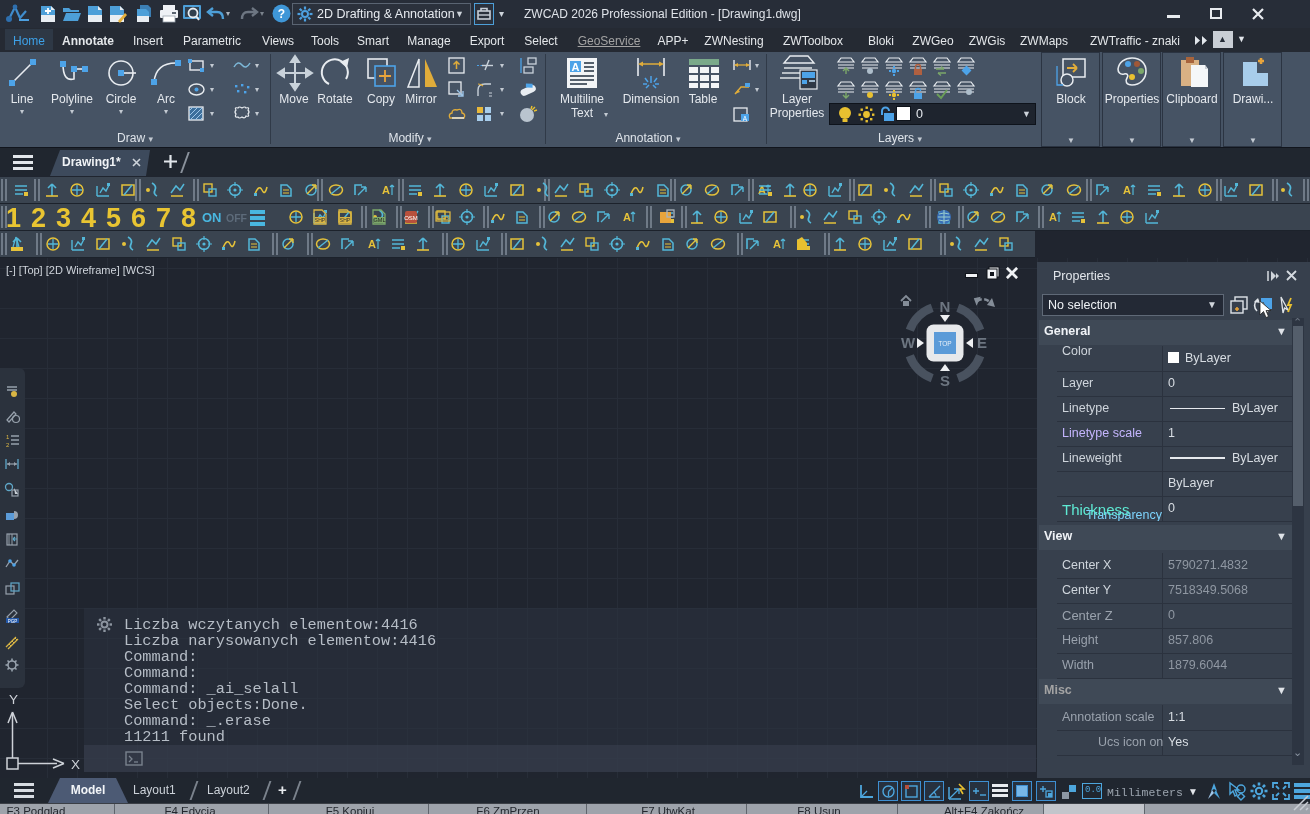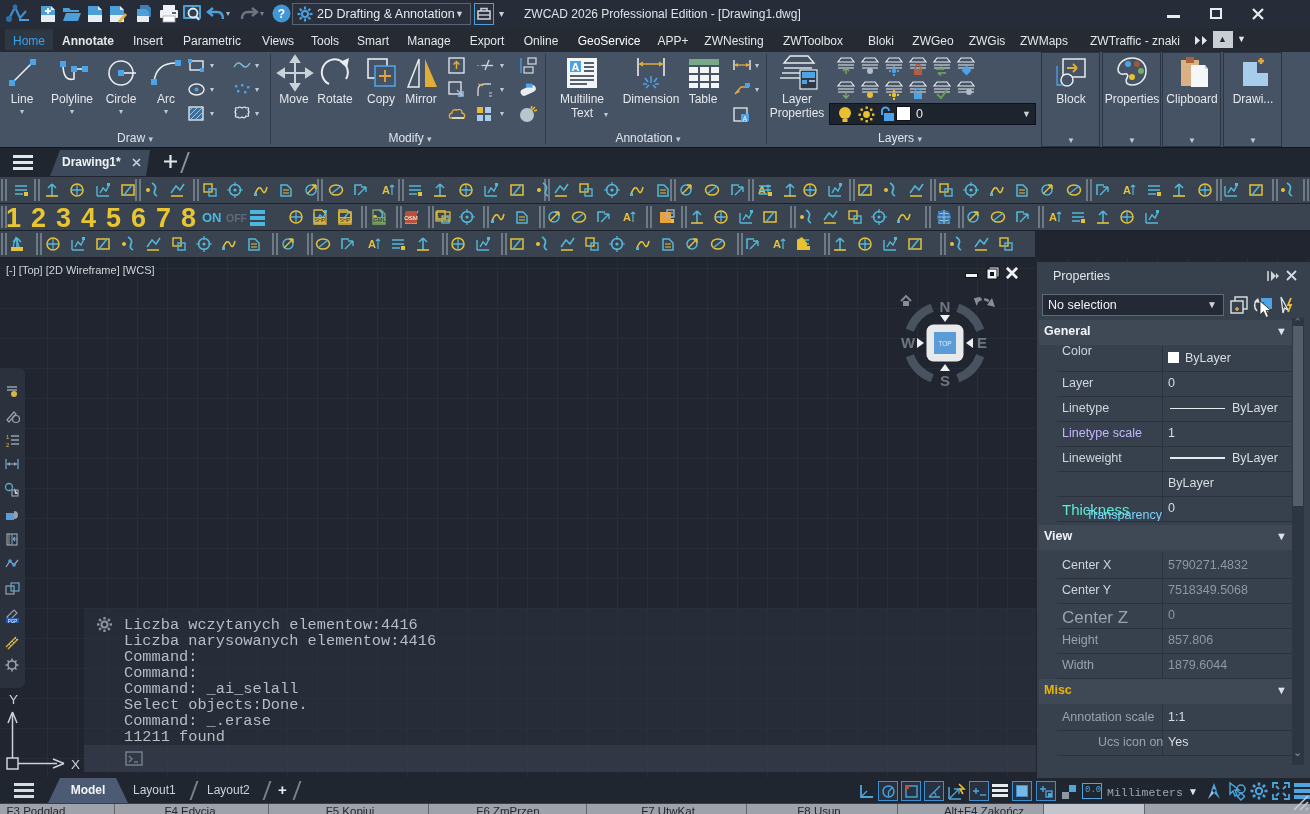--- a/index.html
+++ b/index.html
@@ -103,22 +103,22 @@
 <div class="abs" style="left:5px;top:29px;width:48px;height:21px;background:#2e3845;"></div>
 <div class="txt" style="left:29px;top:34px;transform:translateX(-50%);color:#3da1e8;font-size:12px;">Home</div>
 <div class="txt" style="left:88px;top:34px;transform:translateX(-50%);color:#e4e7ea;font-size:12px;font-weight:bold;">Annotate</div>
 <div class="txt" style="left:148px;top:34px;transform:translateX(-50%);color:#e4e7ea;font-size:12px;">Insert</div>
 <div class="txt" style="left:212px;top:34px;transform:translateX(-50%);color:#e4e7ea;font-size:12px;">Parametric</div>
 <div class="txt" style="left:278px;top:34px;transform:translateX(-50%);color:#e4e7ea;font-size:12px;">Views</div>
 <div class="txt" style="left:325px;top:34px;transform:translateX(-50%);color:#e4e7ea;font-size:12px;">Tools</div>
 <div class="txt" style="left:373px;top:34px;transform:translateX(-50%);color:#e4e7ea;font-size:12px;">Smart</div>
 <div class="txt" style="left:429px;top:34px;transform:translateX(-50%);color:#e4e7ea;font-size:12px;">Manage</div>
 <div class="txt" style="left:487px;top:34px;transform:translateX(-50%);color:#e4e7ea;font-size:12px;">Export</div>
-<div class="txt" style="left:541px;top:34px;transform:translateX(-50%);color:#e4e7ea;font-size:12px;">Online</div>
-<div class="txt" style="left:609px;top:34px;transform:translateX(-50%);color:#ffffff;font-size:12px;">GeoService</div>
+<div class="txt" style="left:541px;top:34px;transform:translateX(-50%);color:#e4e7ea;font-size:12px;">Select</div>
+<div class="txt" style="left:609px;top:34px;transform:translateX(-50%);color:#a3a3a3;font-size:12px;text-decoration:underline;">GeoService</div>
 <div class="txt" style="left:673px;top:34px;transform:translateX(-50%);color:#e4e7ea;font-size:12px;">APP+</div>
 <div class="txt" style="left:734px;top:34px;transform:translateX(-50%);color:#e4e7ea;font-size:12px;">ZWNesting</div>
 <div class="txt" style="left:813px;top:34px;transform:translateX(-50%);color:#e4e7ea;font-size:12px;">ZWToolbox</div>
 <div class="txt" style="left:881px;top:34px;transform:translateX(-50%);color:#e4e7ea;font-size:12px;">Bloki</div>
 <div class="txt" style="left:933px;top:34px;transform:translateX(-50%);color:#e4e7ea;font-size:12px;">ZWGeo</div>
 <div class="txt" style="left:987px;top:34px;transform:translateX(-50%);color:#e4e7ea;font-size:12px;">ZWGis</div>
 <div class="txt" style="left:1044px;top:34px;transform:translateX(-50%);color:#e4e7ea;font-size:12px;">ZWMaps</div>
 <div class="txt" style="left:1135px;top:34px;transform:translateX(-50%);color:#e4e7ea;font-size:12px;">ZWTraffic - znaki</div>
 <svg class="abs" style="left:1194px;top:35px" width="16" height="11" viewBox="0 0 16 11">
 <path d="M1 1 L6 5.5 L1 10 Z M8 1 L13 5.5 L8 10 Z" fill="#e2e6eb"></path>
@@ -1305,30 +1305,30 @@
 <div class="txt" style="left:1044px;top:529px;color:#f0f3f7;font-size:12.5px;font-weight:bold;">View</div>
 <div class="txt" style="left:1276px;top:530px;color:#dfe3e8;font-size:11px;">▼</div>
 <div class="abs" style="left:1162px;top:553px;width:1px;height:125px;background:#2b323e;"></div>
 <div class="abs" style="left:1057px;top:578px;width:238px;height:1px;background:#2b323e;"></div>
 <div class="txt" style="left:1062px;top:558px;color:#cfd5dc;font-size:12.5px;">Center X</div>
 <div class="txt" style="left:1168px;top:558px;color:#8f97a2;font-size:12.5px;">5790271.4832</div>
 <div class="abs" style="left:1057px;top:603px;width:238px;height:1px;background:#2b323e;"></div>
 <div class="txt" style="left:1062px;top:583px;color:#cfd5dc;font-size:12.5px;">Center Y</div>
 <div class="txt" style="left:1168px;top:583px;color:#8f97a2;font-size:12.5px;">7518349.5068</div>
 <div class="abs" style="left:1057px;top:628px;width:238px;height:1px;background:#2b323e;"></div>
-<div class="txt" style="left:1062px;top:608px;color:#9aa2ad;font-size:17px;">Center Z</div>
+<div class="txt" style="left:1062px;top:608px;color:#9aa2ad;font-size:13px;">Center Z</div>
 <div class="txt" style="left:1168px;top:608px;color:#8f97a2;font-size:12.5px;">0</div>
 <div class="abs" style="left:1057px;top:653px;width:238px;height:1px;background:#2b323e;"></div>
 <div class="txt" style="left:1062px;top:633px;color:#9aa2ad;font-size:12.5px;">Height</div>
 <div class="txt" style="left:1168px;top:633px;color:#8f97a2;font-size:12.5px;">857.806</div>
 <div class="abs" style="left:1057px;top:678px;width:238px;height:1px;background:#2b323e;"></div>
 <div class="txt" style="left:1062px;top:658px;color:#9aa2ad;font-size:12.5px;">Width</div>
 <div class="txt" style="left:1168px;top:658px;color:#8f97a2;font-size:12.5px;">1879.6044</div>
 <div class="abs" style="left:1039px;top:679px;width:256px;height:25px;background:#3f4956;"></div>
-<div class="txt" style="left:1044px;top:683px;color:#eab308;font-size:12.5px;font-weight:bold;">Misc</div>
+<div class="txt" style="left:1044px;top:683px;color:#a3a3a3;font-size:12.5px;font-weight:bold;">Misc</div>
 <div class="txt" style="left:1276px;top:684px;color:#dfe3e8;font-size:11px;">▼</div>
 <div class="abs" style="left:1162px;top:705px;width:1px;height:50px;background:#2b323e;"></div>
 <div class="abs" style="left:1057px;top:730px;width:238px;height:1px;background:#2b323e;"></div>
 <div class="txt" style="left:1062px;top:710px;color:#9aa2ad;font-size:12.5px;">Annotation scale</div>
 <div class="txt" style="left:1168px;top:710px;color:#d8dde3;font-size:12.5px;">1:1</div>
 <div class="abs" style="left:1057px;top:755px;width:238px;height:1px;background:#2b323e;"></div>
 <div class="txt" style="left:1062px;top:735px;color:#9aa2ad;font-size:12.5px;margin-left:36px;">Ucs icon on</div>
 <div class="txt" style="left:1168px;top:735px;color:#d8dde3;font-size:12.5px;">Yes</div>
 <div class="abs" style="left:1292px;top:318px;width:12px;height:447px;background:#2d3542;"></div>
 <div class="abs" style="left:1293px;top:326px;width:10px;height:180px;background:#545e6b;"></div>

